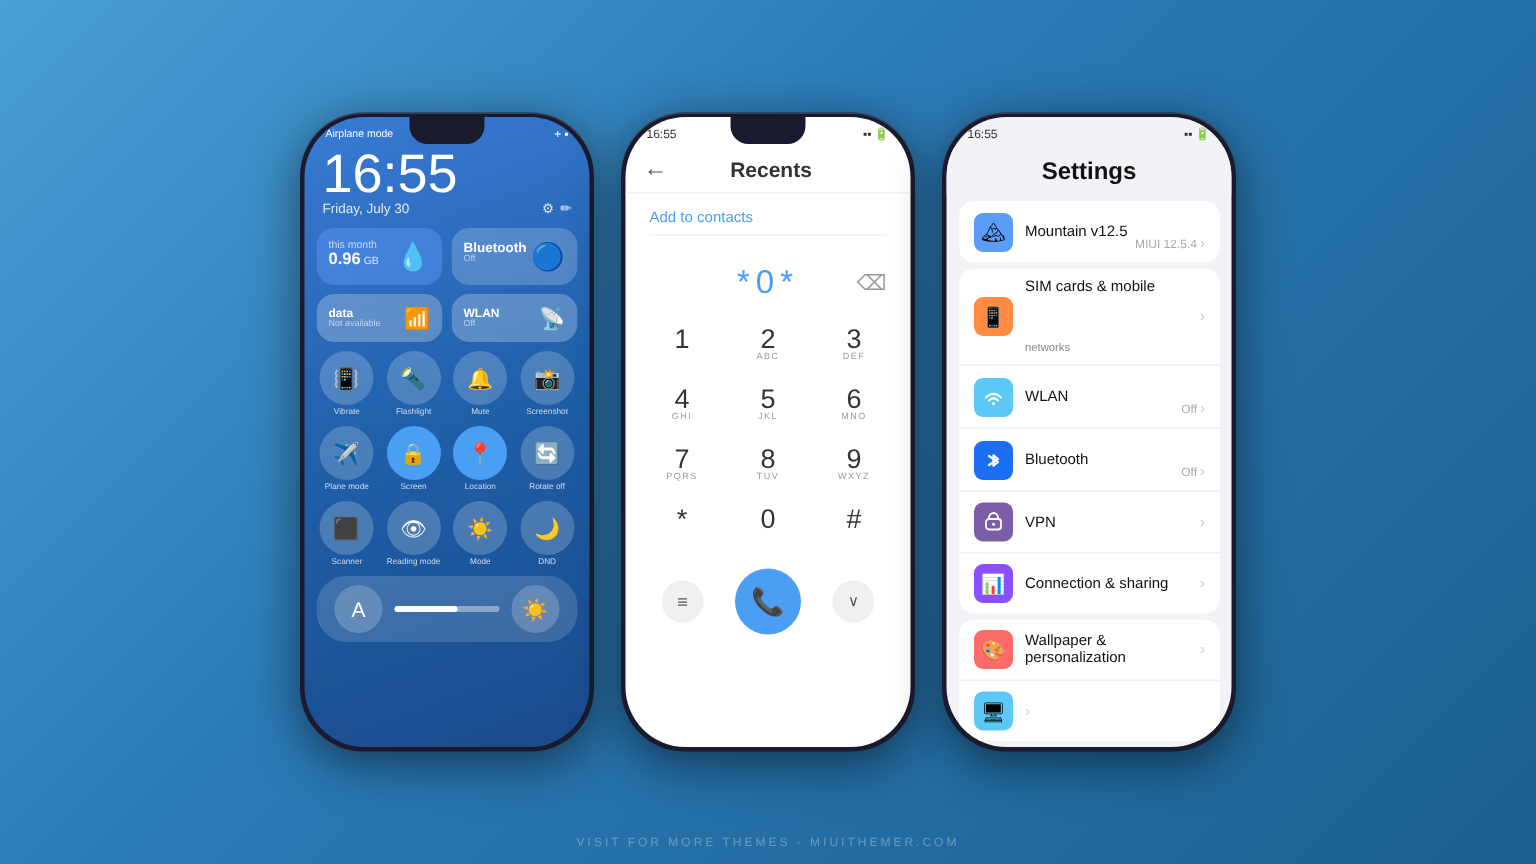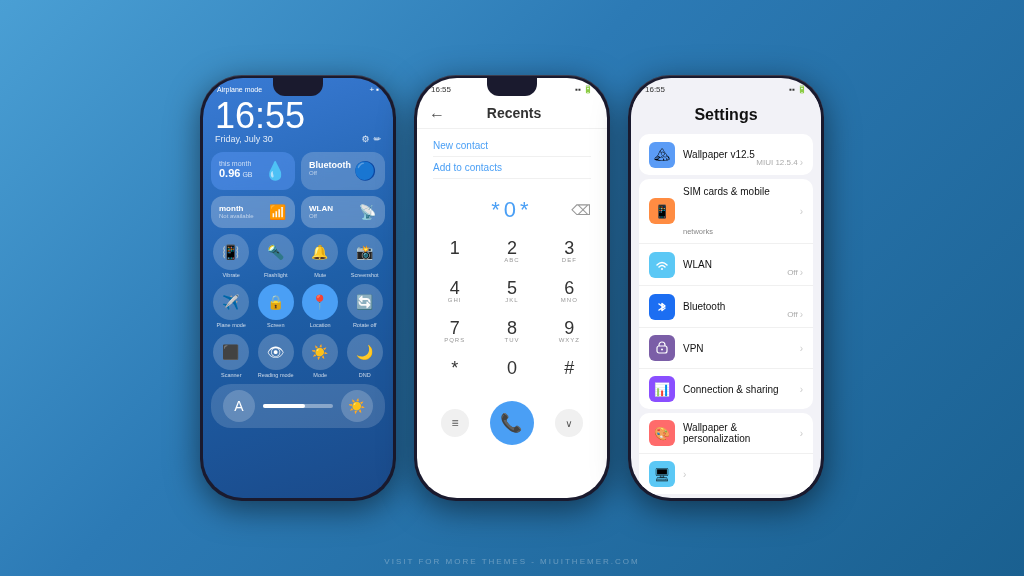--- a/index.html
+++ b/index.html
@@ -379,21 +379,21 @@
           </div>
           <span style="font-size:18px;color:#4a9ff5">🔵</span>
         </div>
       </div>
     </div>
 
     <div class="cc-tiles">
       <div class="cc-tile">
         <div class="cc-tile-header">
           <div>
-            <div class="cc-tile-value" style="font-size:8px">month</div>
+            <div class="cc-tile-value" style="font-size:8px">data</div>
             <div class="cc-tile-sub">Not available</div>
           </div>
           <span style="font-size:14px">📶</span>
         </div>
       </div>
       <div class="cc-tile">
         <div class="cc-tile-header">
           <div>
             <div class="cc-tile-value" style="font-size:8px">WLAN</div>
             <div class="cc-tile-sub">Off</div>
@@ -508,21 +508,20 @@
         <span>🔋</span>
       </div>
     </div>
 
     <div class="dialer-header">
       <span class="dialer-back">←</span>
       <span class="dialer-title">Recents</span>
     </div>
 
     <div class="dialer-actions">
-      <div class="dialer-action-item">New contact</div>
       <div class="dialer-action-item">Add to contacts</div>
     </div>
 
     <div class="dialer-input-area">
       <span class="dialer-number">*0*</span>
       <span class="dialer-delete">⌫</span>
     </div>
 
     <div class="dialer-grid">
       <div class="dialer-key">
@@ -601,21 +600,21 @@
     </div>
     <div class="settings-header">
       <div class="settings-title">Settings</div>
     </div>
     <div style="overflow-y:auto;height:calc(100% - 56px)">
 
       <div class="settings-section">
         <div class="settings-item">
           <div class="settings-icon" style="background:#5b9cf6">🏔</div>
           <div class="settings-item-text">
-            <div class="settings-item-name">Wallpaper v12.5</div>
+            <div class="settings-item-name">Mountain v12.5</div>
           </div>
           <div class="settings-item-right">
             <span class="settings-item-value">MIUI 12.5.4</span>
             <span class="settings-chevron">›</span>
           </div>
         </div>
       </div>
 
       <div class="settings-section">
         <div class="settings-item">

